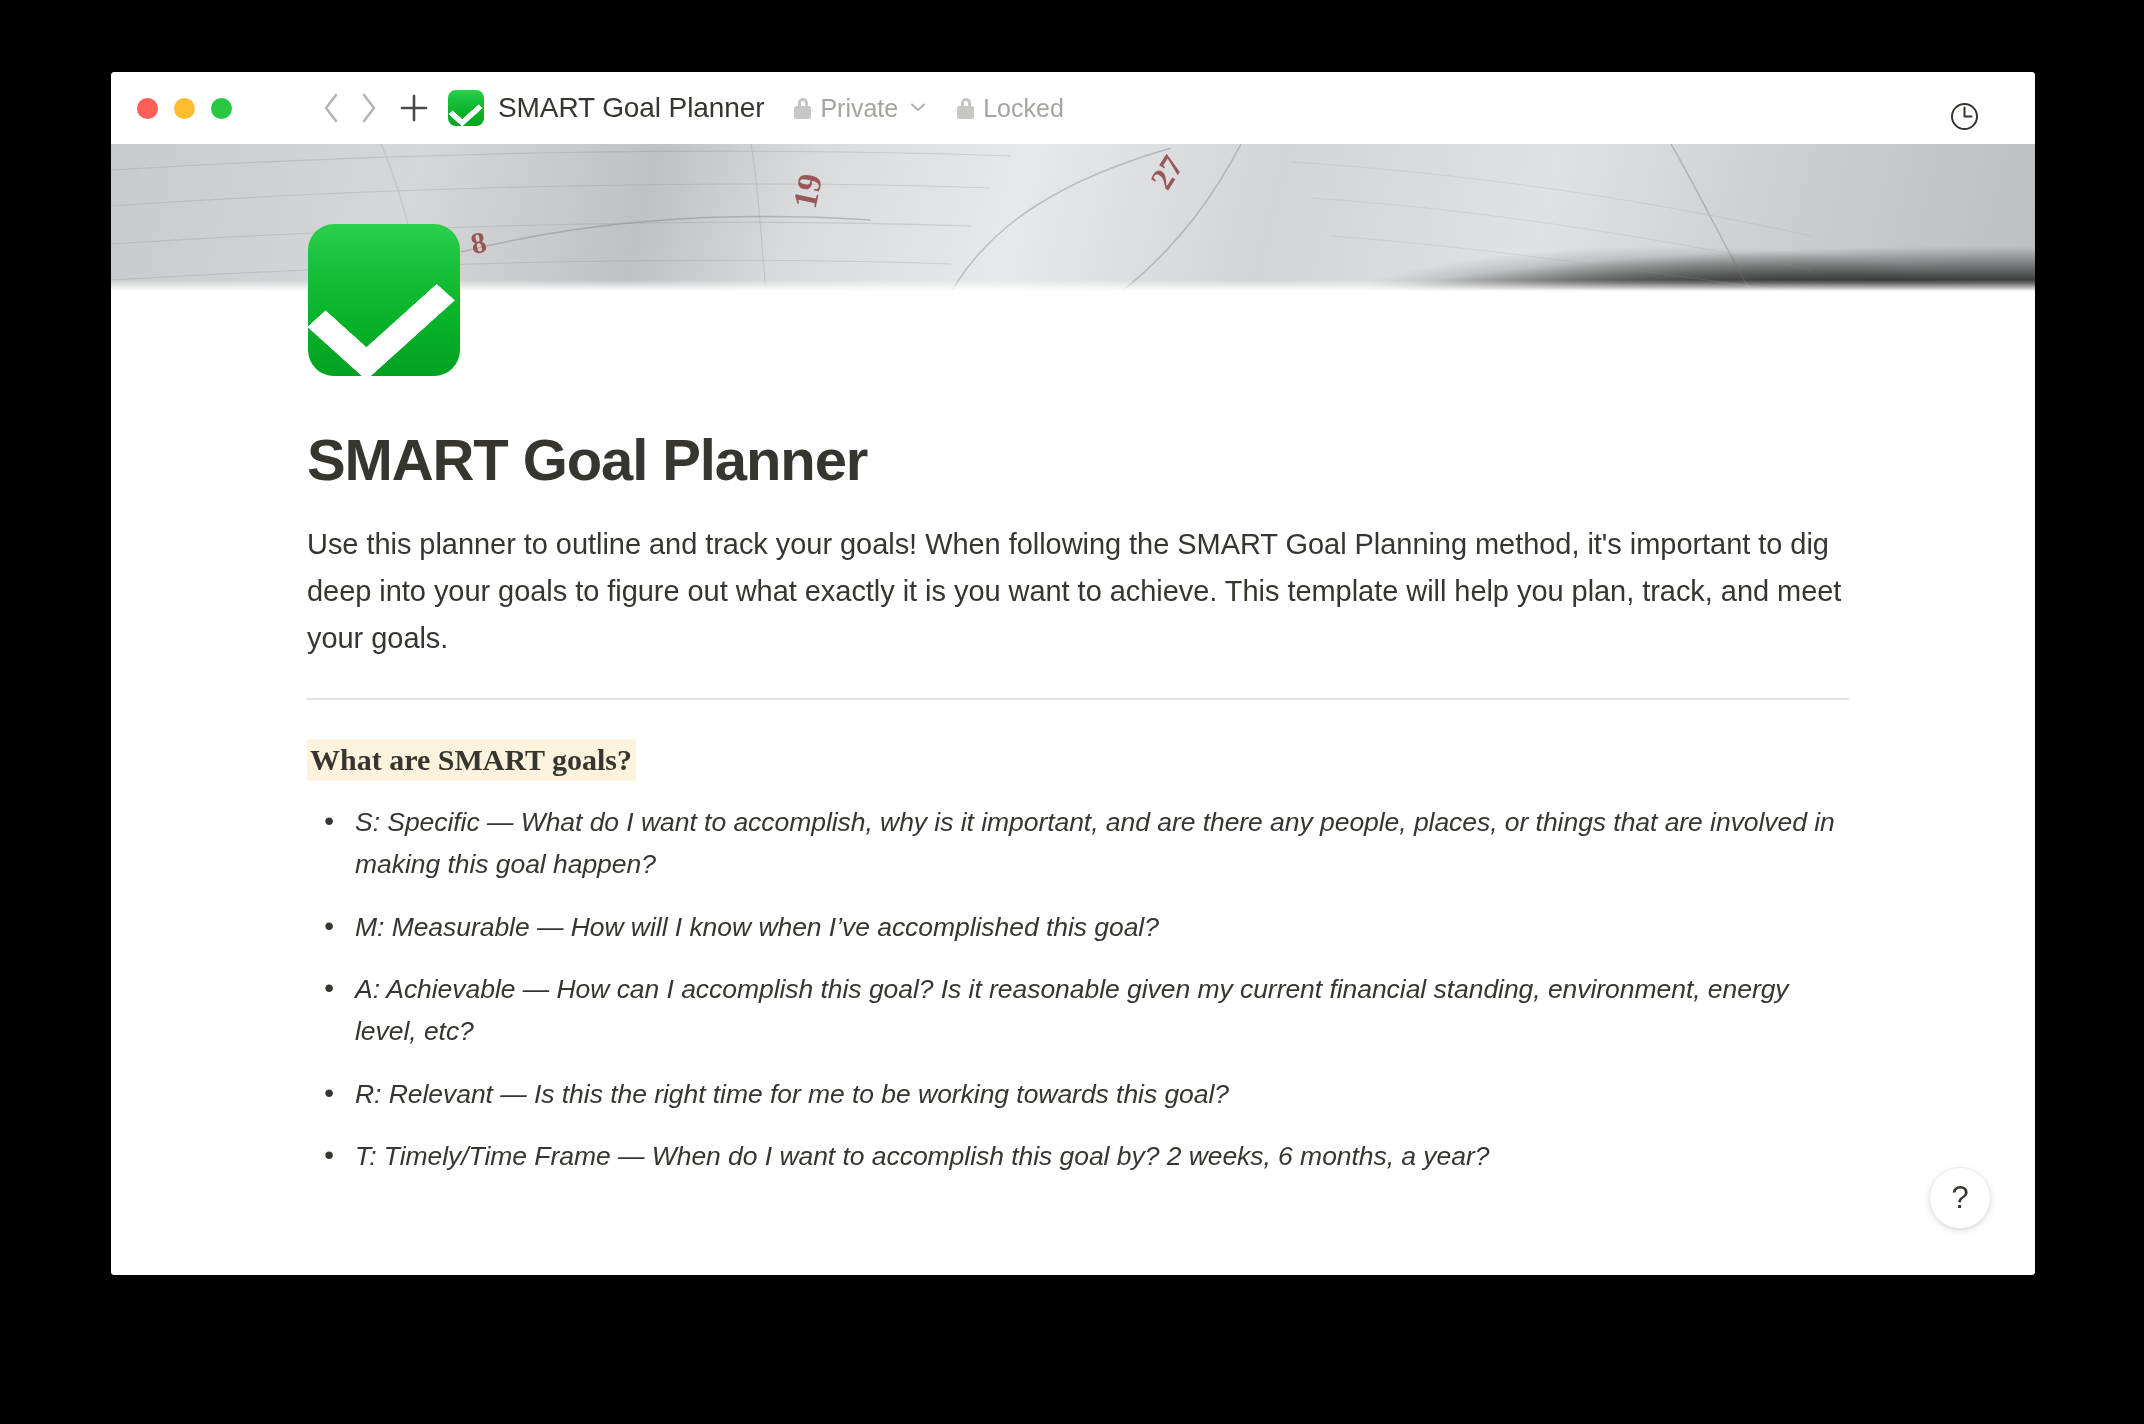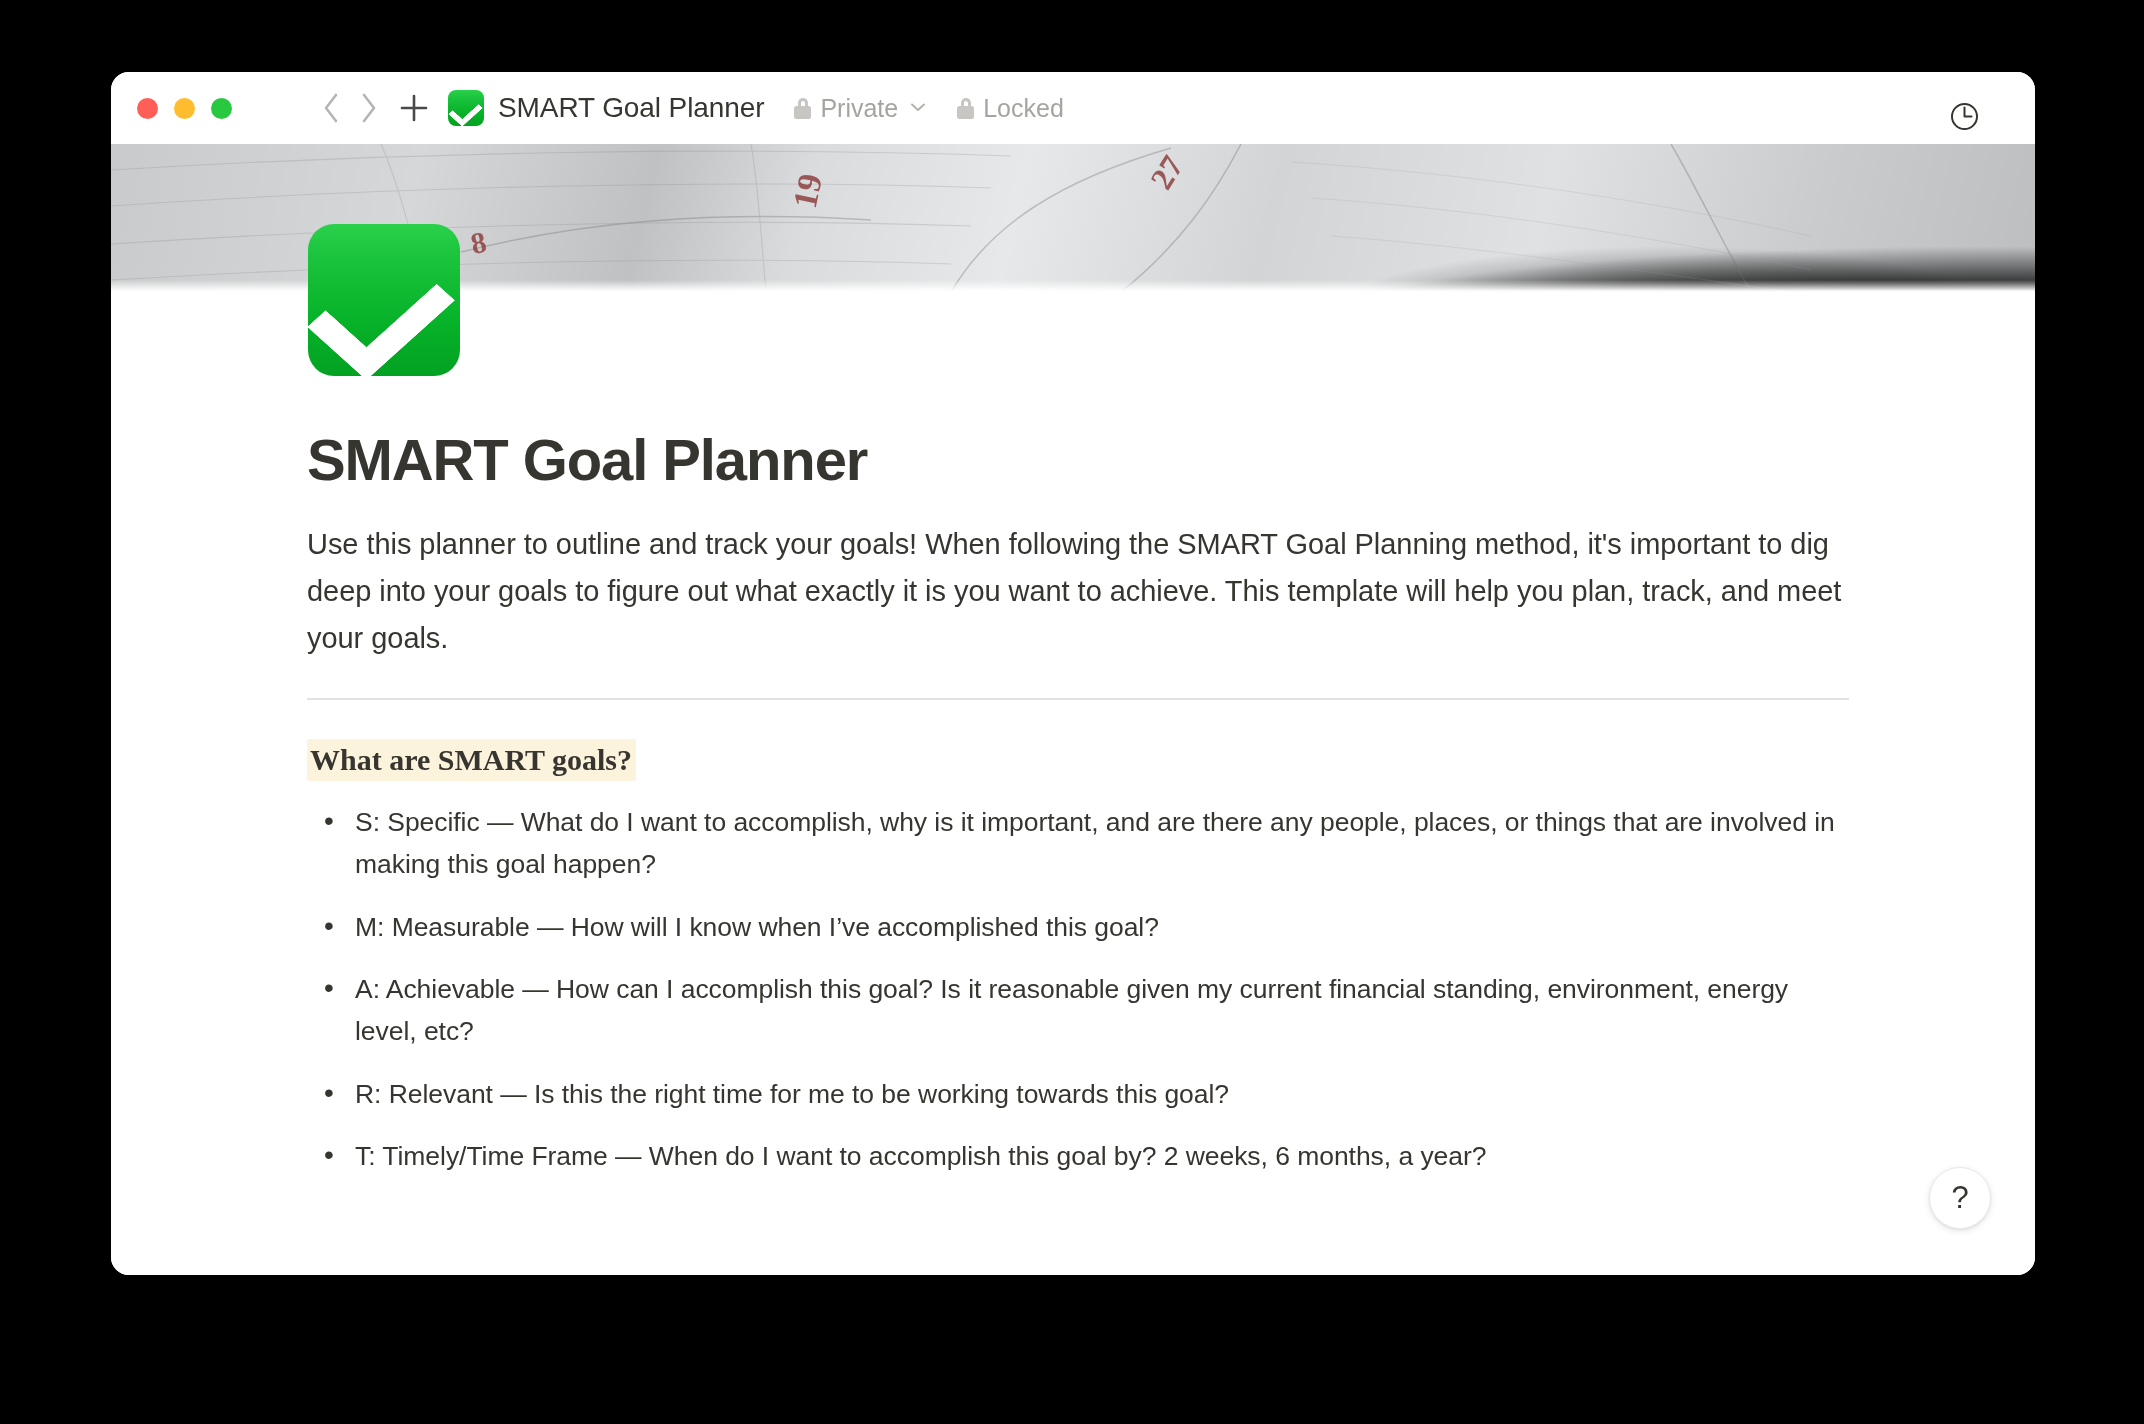--- a/index.html
+++ b/index.html
@@ -13,21 +13,21 @@
   }
 
   
   #app-window {
     position: absolute;
     left: 111px;
     top: 72px;
     width: 1924px;
     height: 1203px;
     background: #ffffff;
-    border-radius: 18px;
+    border-radius: 4px;
     overflow: hidden;
   }
 
   
   #titlebar {
     position: relative;
     height: 72px;
     width: 100%;
     background: #ffffff;
     display: flex;
@@ -286,21 +286,21 @@
     font-weight: 700;
     color: #37352f;
     background: #fbf3db;
     padding: 4px 4px 5px 3px;
     border-radius: 3px;
     line-height: 1.3;
     font-family: Liberation Serif, serif;
   }
   .heading-wrap { margin-bottom: 22px; }
 
-  ul#smart-list { list-style: none; }
+  ul#smart-list { list-style: none; font-style: italic; }
   ul#smart-list li {
     position: relative;
     padding-left: 48px;
     margin-bottom: 20px;
     font-size: 26.5px;
     line-height: 1.6;
     color: #37352f;
     letter-spacing: -0.05px;
   }
   ul#smart-list li::before {

